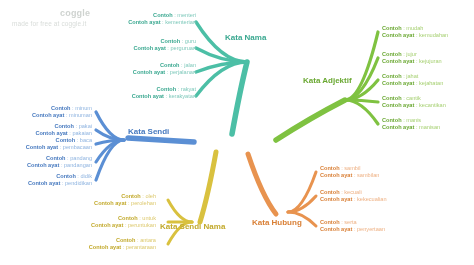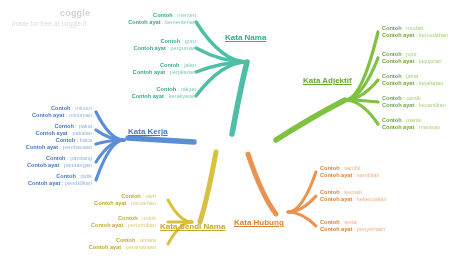--- a/index.html
+++ b/index.html
@@ -20,21 +20,21 @@
   
   .center-node{
     position:absolute;left:196px;top:132px;
     background:#9a9f9c;color:#ffffff;
     font-size:8.5px;font-weight:700;
     padding:4px 7px;border-radius:3px;white-space:nowrap;
     letter-spacing:.1px;
   }
 
   
-  .branch-title{position:absolute;font-size:8px;font-weight:700;white-space:nowrap;text-decoration:underline;}
+  .branch-title{position:absolute;font-size:8px;font-weight:700;white-space:nowrap;}
 
   
   .leaf{position:absolute;white-space:nowrap;line-height:1.32;}
   .leaf .row{font-size:5.6px;}
   .leaf .k{font-weight:700;}
   .leaf .v{font-weight:400;}
   .leaf.ra{text-align:right;}
   .leaf.la{text-align:left;}
 </style>
 </head>
@@ -74,23 +74,23 @@
 
   <div class="logo">
     <div class="logo-word">coggle</div>
     <div class="logo-sub">made for free at coggle.it</div>
   </div>
 
 
   <div id="titles">
       <div class="branch-title" style="left: 225px; top: 33px; color: rgb(58, 168, 144);">Kata Nama</div>
       <div class="branch-title" style="left: 303px; top: 76px; color: rgb(106, 168, 50); text-align: right;">Kata Adjektif</div>
-      <div class="branch-title" style="left: 128px; top: 127px; color: rgb(70, 121, 191);">Kata Kerja</div>
+      <div class="branch-title" style="left: 128px; top: 127px; color: rgb(70, 121, 191);">Kata Sendi</div>
       <div class="branch-title" style="left: 160px; top: 222px; color: rgb(194, 169, 43);">Kata Sendi Nama</div>
-      <div class="branch-title" style="left: 234px; top: 218px; color: rgb(217, 127, 53);">Kata Hubung</div>
+      <div class="branch-title" style="left: 252px; top: 218px; color: rgb(217, 127, 53);">Kata Hubung</div>
     </div>
   <div id="leaves">
       <div class="leaf ra" style="right: 278px; top: 12px;">
         <div class="row"><span class="k" style="color: rgb(58, 168, 144);">Contoh</span><span class="v" style="color: rgb(127, 201, 187);"> : </span><span class="v" style="color: rgb(127, 201, 187);">menteri</span></div>
         <div class="row"><span class="k" style="color: rgb(58, 168, 144);">Contoh ayat</span><span class="v" style="color: rgb(127, 201, 187);"> : </span><span class="v" style="color: rgb(127, 201, 187);">kementerian</span></div>
       </div>
       <div class="leaf ra" style="right: 278px; top: 38px;">
         <div class="row"><span class="k" style="color: rgb(58, 168, 144);">Contoh</span><span class="v" style="color: rgb(127, 201, 187);"> : </span><span class="v" style="color: rgb(127, 201, 187);">guru</span></div>
         <div class="row"><span class="k" style="color: rgb(58, 168, 144);">Contoh ayat</span><span class="v" style="color: rgb(127, 201, 187);"> : </span><span class="v" style="color: rgb(127, 201, 187);">perguruan</span></div>
       </div>

